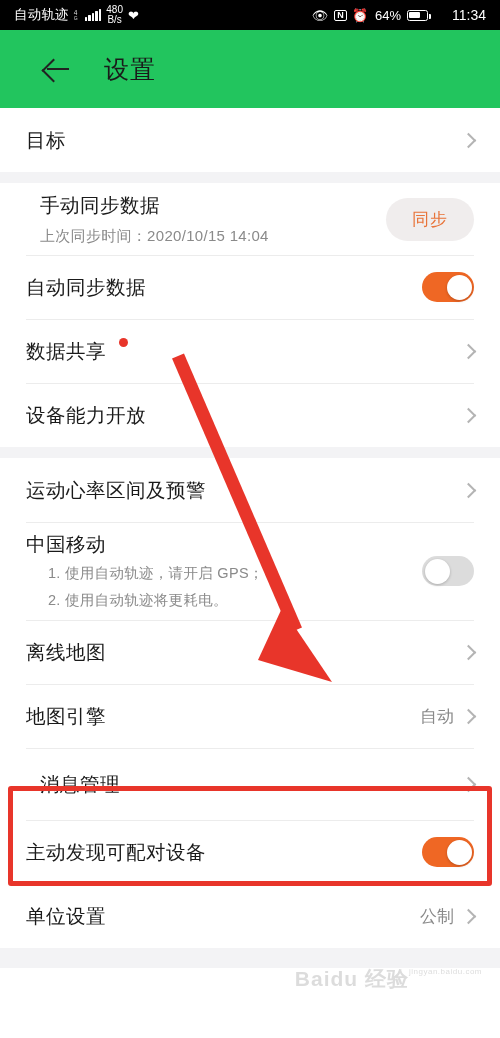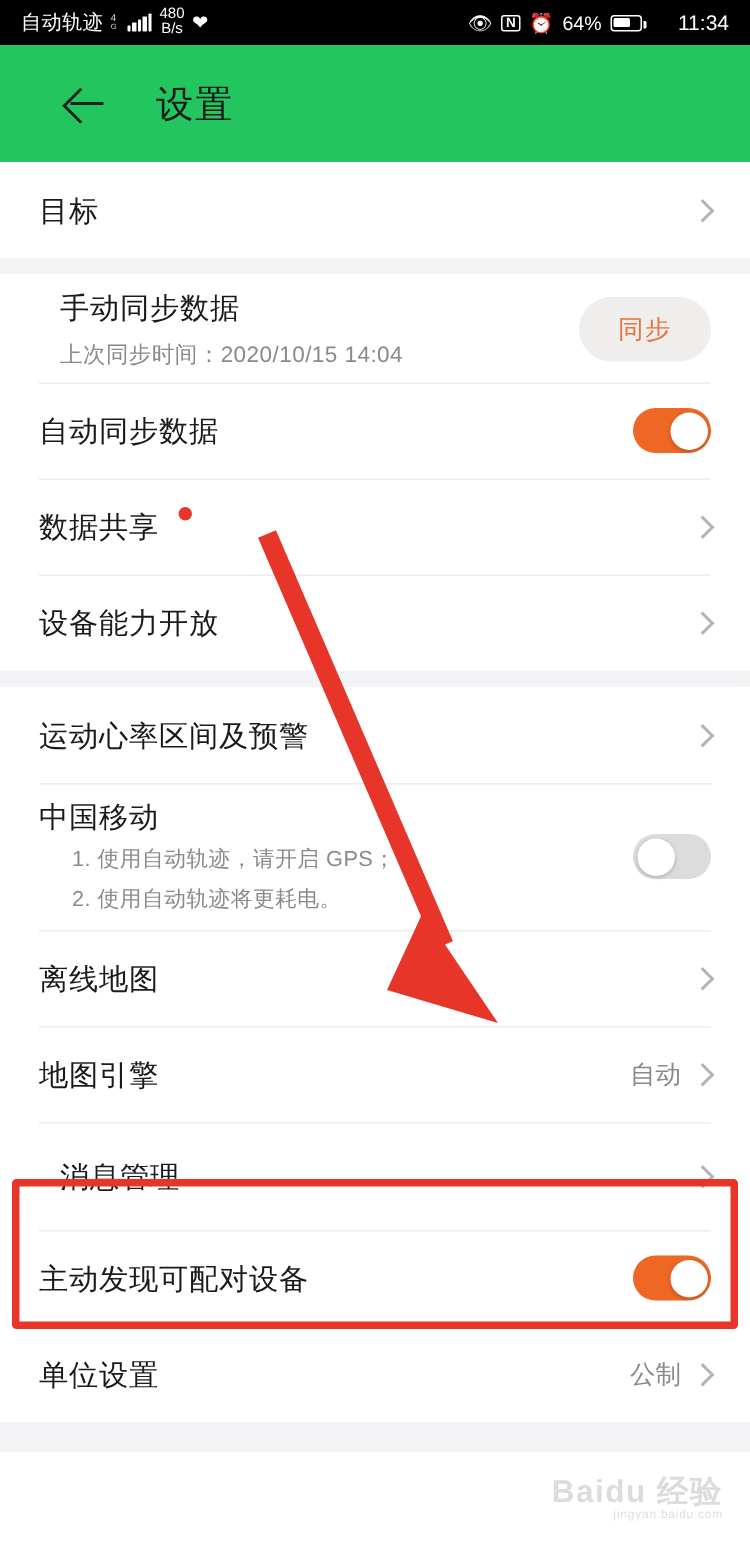--- a/index.html
+++ b/index.html
@@ -100,24 +100,24 @@
 
   
   .anno { position:absolute; pointer-events:none; }
   .anno-arrow { left:0; top:340px; width:500px; height:360px; }
   .anno-box {
     left:8px; top:786px; width:484px; height:100px;
     border:5px solid #e8352a; border-radius:3px;
   }
 
   .watermark {
-    position:absolute; right:18px; bottom:24px;
+    position:absolute; right:18px; bottom:48px;
     opacity:.30; pointer-events:none; user-select:none;
     font-size:21px; color:#8d8d8d; font-weight:bold; letter-spacing:1px;
-    display:flex; flex-direction:column; align-items:flex-end; line-height:1.05;
+    display:flex; flex-direction:row; align-items:flex-start; line-height:1.05;
   }
   .watermark .wm-sub { font-size:8px; font-weight:normal; letter-spacing:.5px; }
 
   .bottom-gap { height:20px; background:#f3f3f5; }
 </style>
 </head>
 <body>
 
 <div class="statusbar">
   <div class="sb-left">

